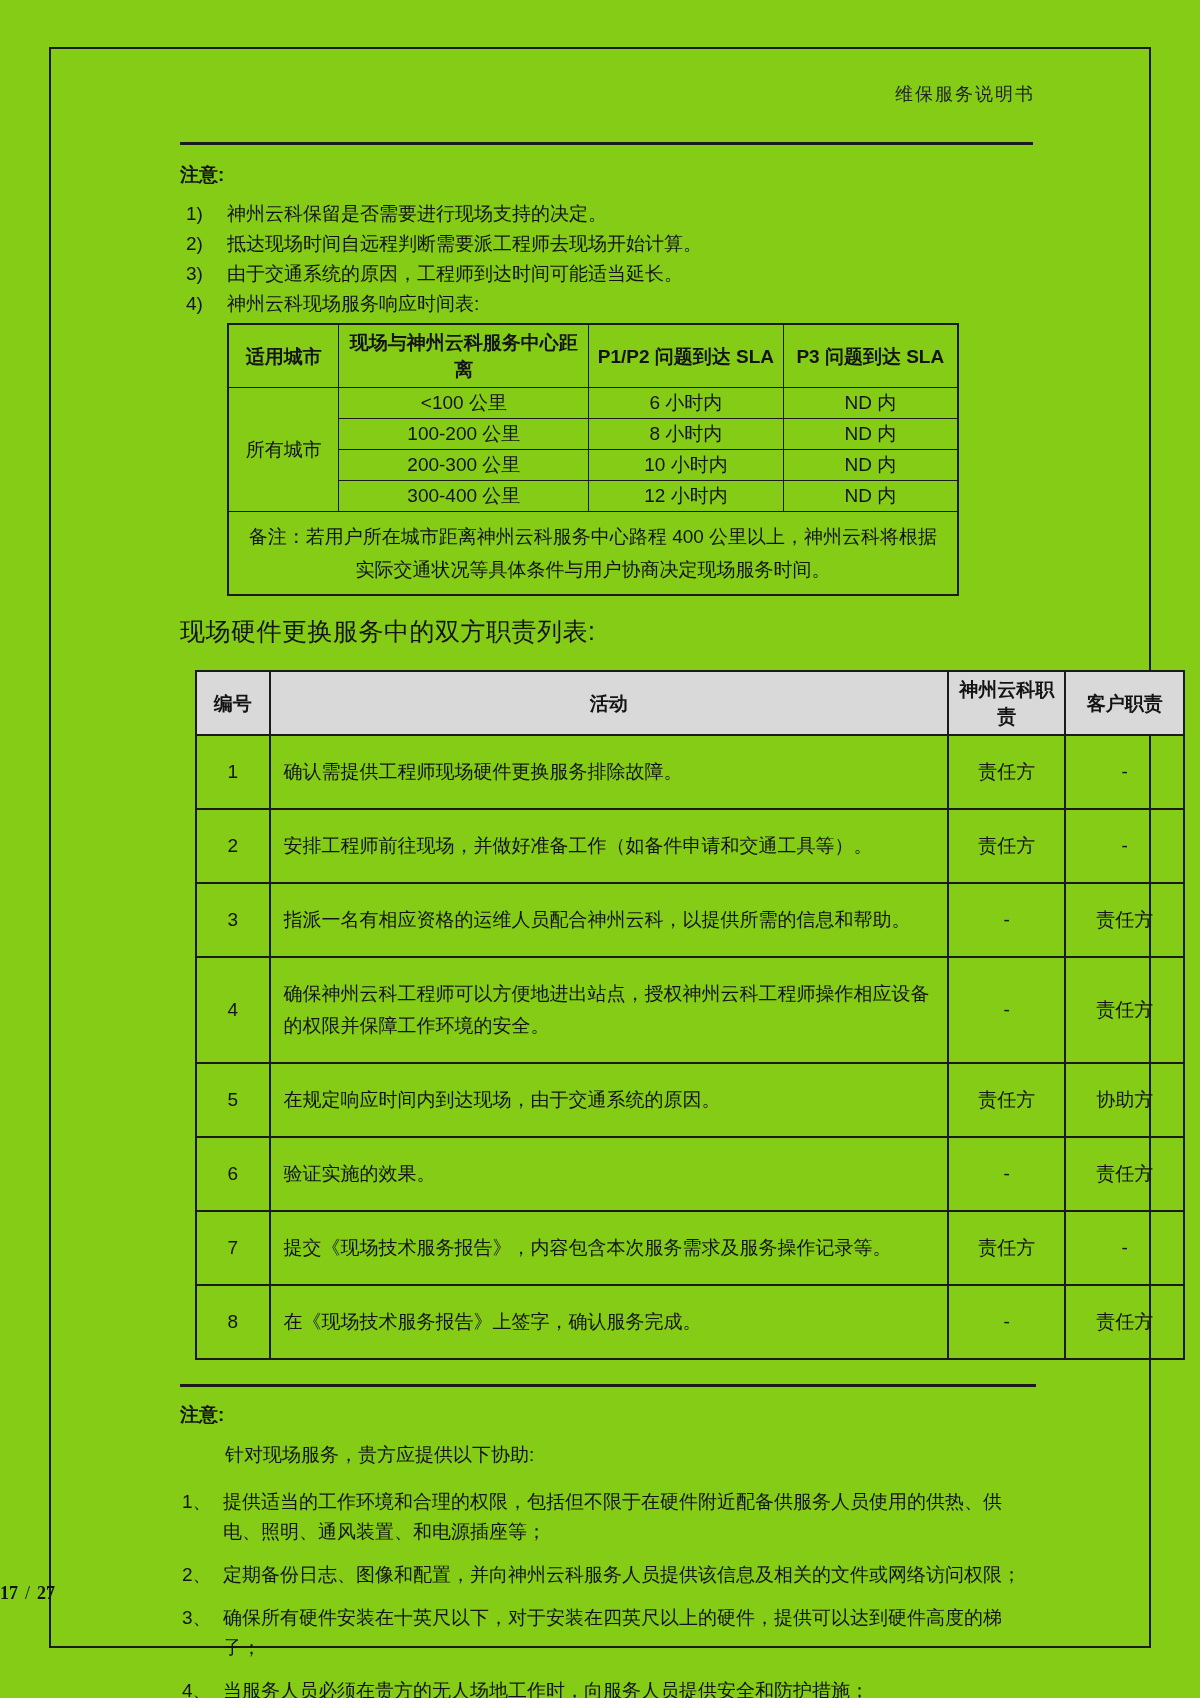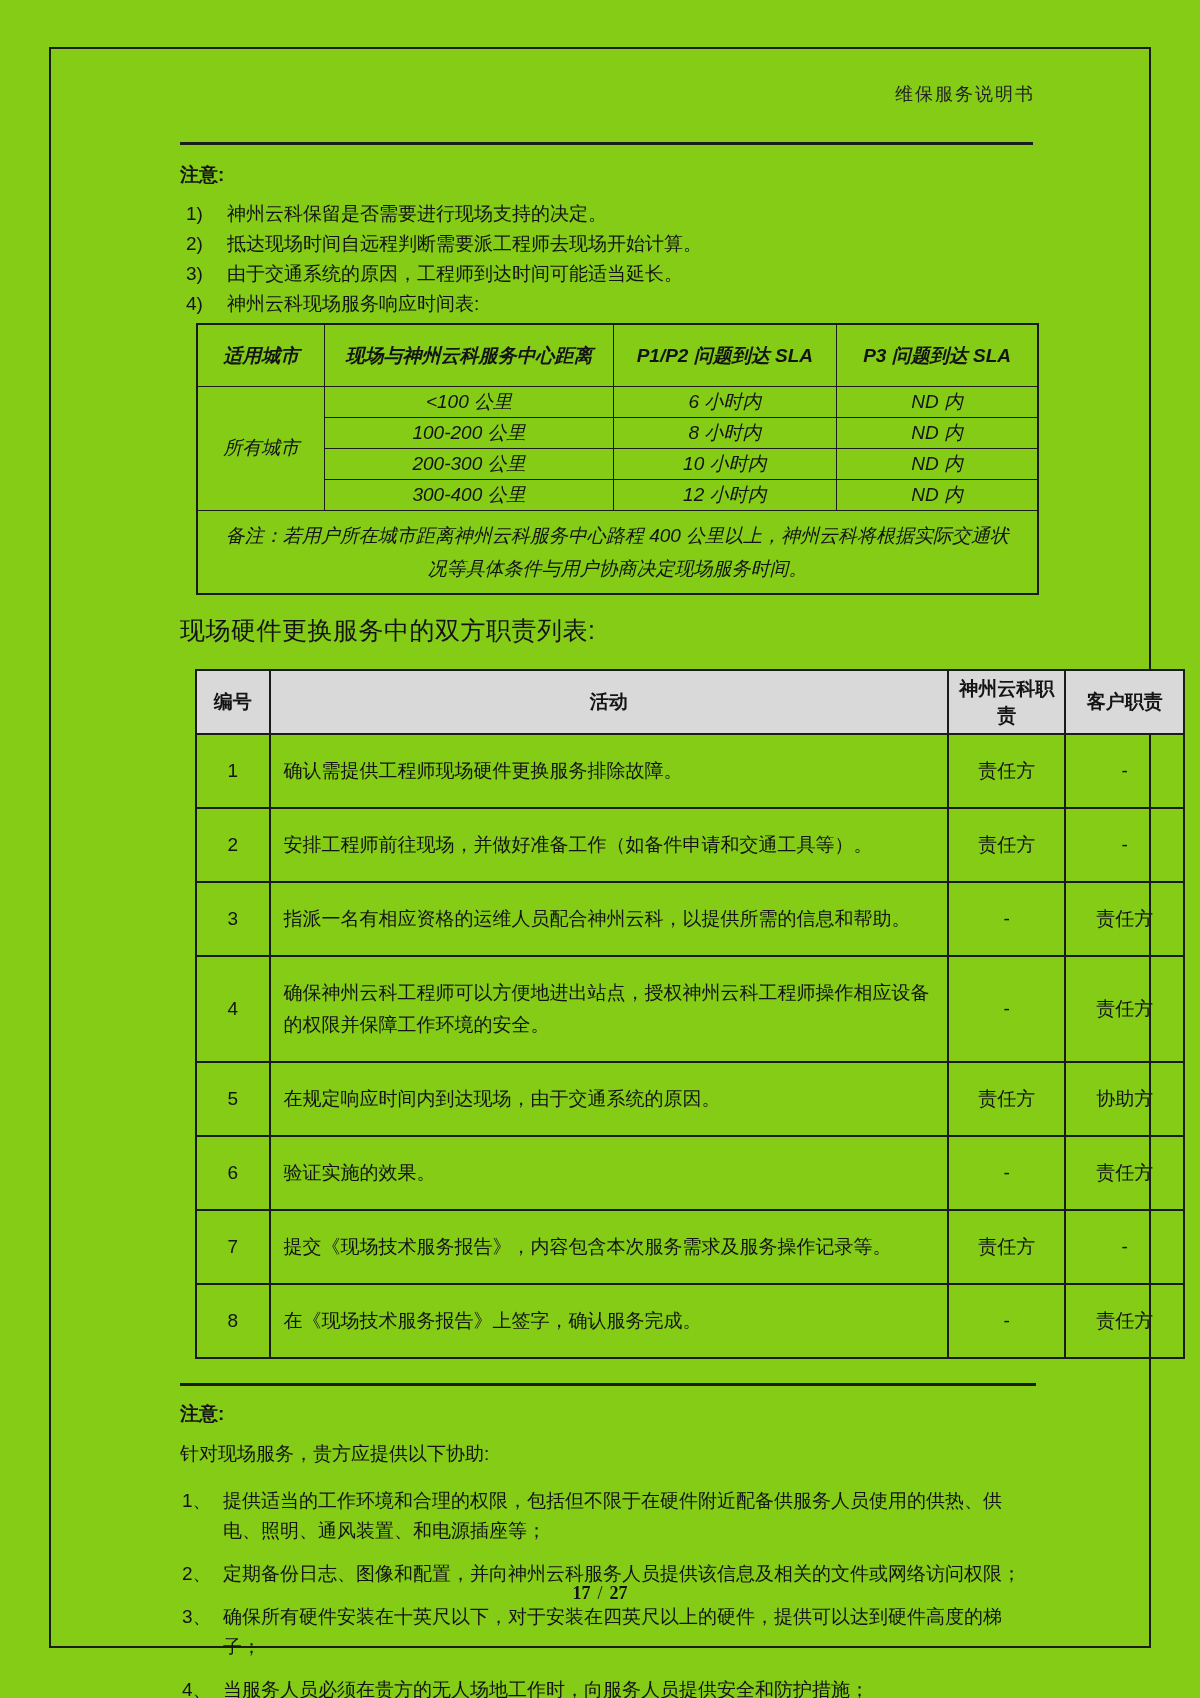--- a/index.html
+++ b/index.html
@@ -29,52 +29,51 @@
   .rule-top { position:absolute; left:180px; top:142px; width:853px; height:3px; background:#1b1b1b; }
 
   .notice-label { font-size:19px; font-weight:bold; line-height:24px; }
   .nlist { margin-top:12px; padding-left:6px; }
   .nlist .item { display:flex; line-height:30px; font-size:19px; }
   .nlist .marker { width:41px; flex:0 0 41px; }
 
   table { border-collapse:collapse; font-size:19px; color:#141414; }
   td, th { border:1px solid #1b1b1b; font-weight:normal; vertical-align:middle; }
 
-  .t1 { margin:4px 0 0 16px; width:843px; border:2px solid #1b1b1b;font-style:italic; }
+  .t1 { margin:4px 0 0 47px; width:732px; border:2px solid #1b1b1b; }
   .t1 th { font-weight:bold; text-align:center; line-height:27px; padding:4px 6px; }
   .t1 .hrow { height:62px; }
   .t1 .drow { height:31px; }
   .t1 td { padding:2px 13px;text-align:center; }
   .t1 .city { text-align:center; padding:2px 4px; }
-  .t1 .noterow td { line-height:33px; padding:8px 27px; }
+  .t1 .noterow td { line-height:33px; padding:8px 17px; }
 
   .severity-note { margin:14px 0 0 47px; font-size:19px; line-height:26px; }
 
   .resp-heading { margin-top:20px; font-size:25px; line-height:30px; letter-spacing:0.5px; }
 
   .t2 { margin:24px 0 0 15px; width:990px; border:2px solid #1b1b1b; }
   .t2 td, .t2 th { border:2px solid #1b1b1b; }
   .t2 thead th { background:#d9d9d9; font-weight:bold; text-align:center; line-height:27px; padding:4px 6px; height:62px; }
   .t2 .no { text-align:center; }
   .t2 .act { text-align:left; padding:20px 13px; line-height:32px; }
   .t2 .role { text-align:center; padding:2px 4px; }
   .t2 .r-s { height:44px; }
   .t2 .r-m { height:72px; }
 
   .rule-bottom { margin-top:24px; }
   .notice2-label { margin-top:16px; font-size:19px; font-weight:bold; line-height:24px; }
-  .assist-intro { margin-top:16px; font-size:19px; line-height:24px; }
+  .assist-intro { margin-top:16px; font-size:19px; line-height:24px;margin-left:45px; }
   .alist { margin-top:20px; padding-left:2px; }
   .alist .item { display:flex; font-size:19px; line-height:30px; margin-bottom:13px; }
   .alist .marker { width:41px; flex:0 0 41px; }
   .alist .text { flex:1; }
 
   .footer {
     position:absolute; left:0; top:1583px; width:100%;
-    text-align:center;
     font-family:"Liberation Serif","DejaVu Serif",serif;
     font-size:18px; font-weight:bold; color:#111;
   }
   .footer .sep { font-weight:normal; padding:0 7px; }
 </style>
 </head>
 <body>
 
 <div class="page">
   <div class="frame"></div>

